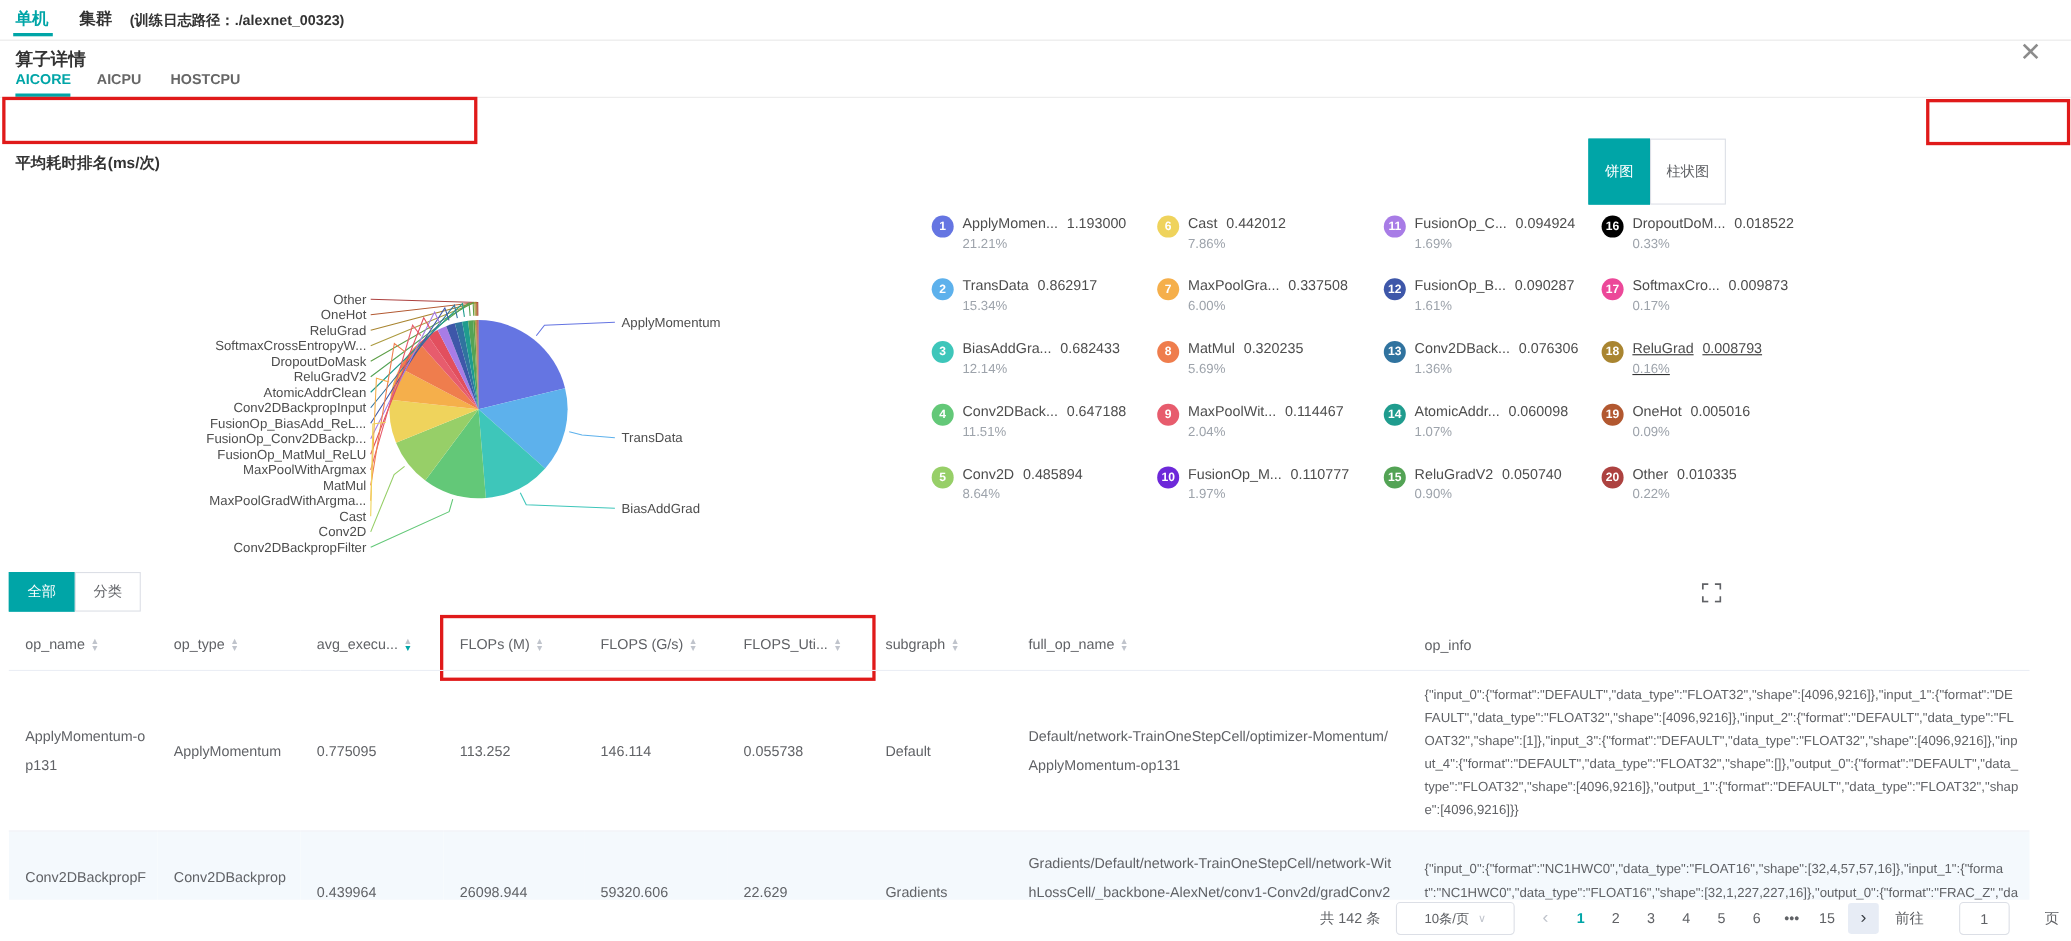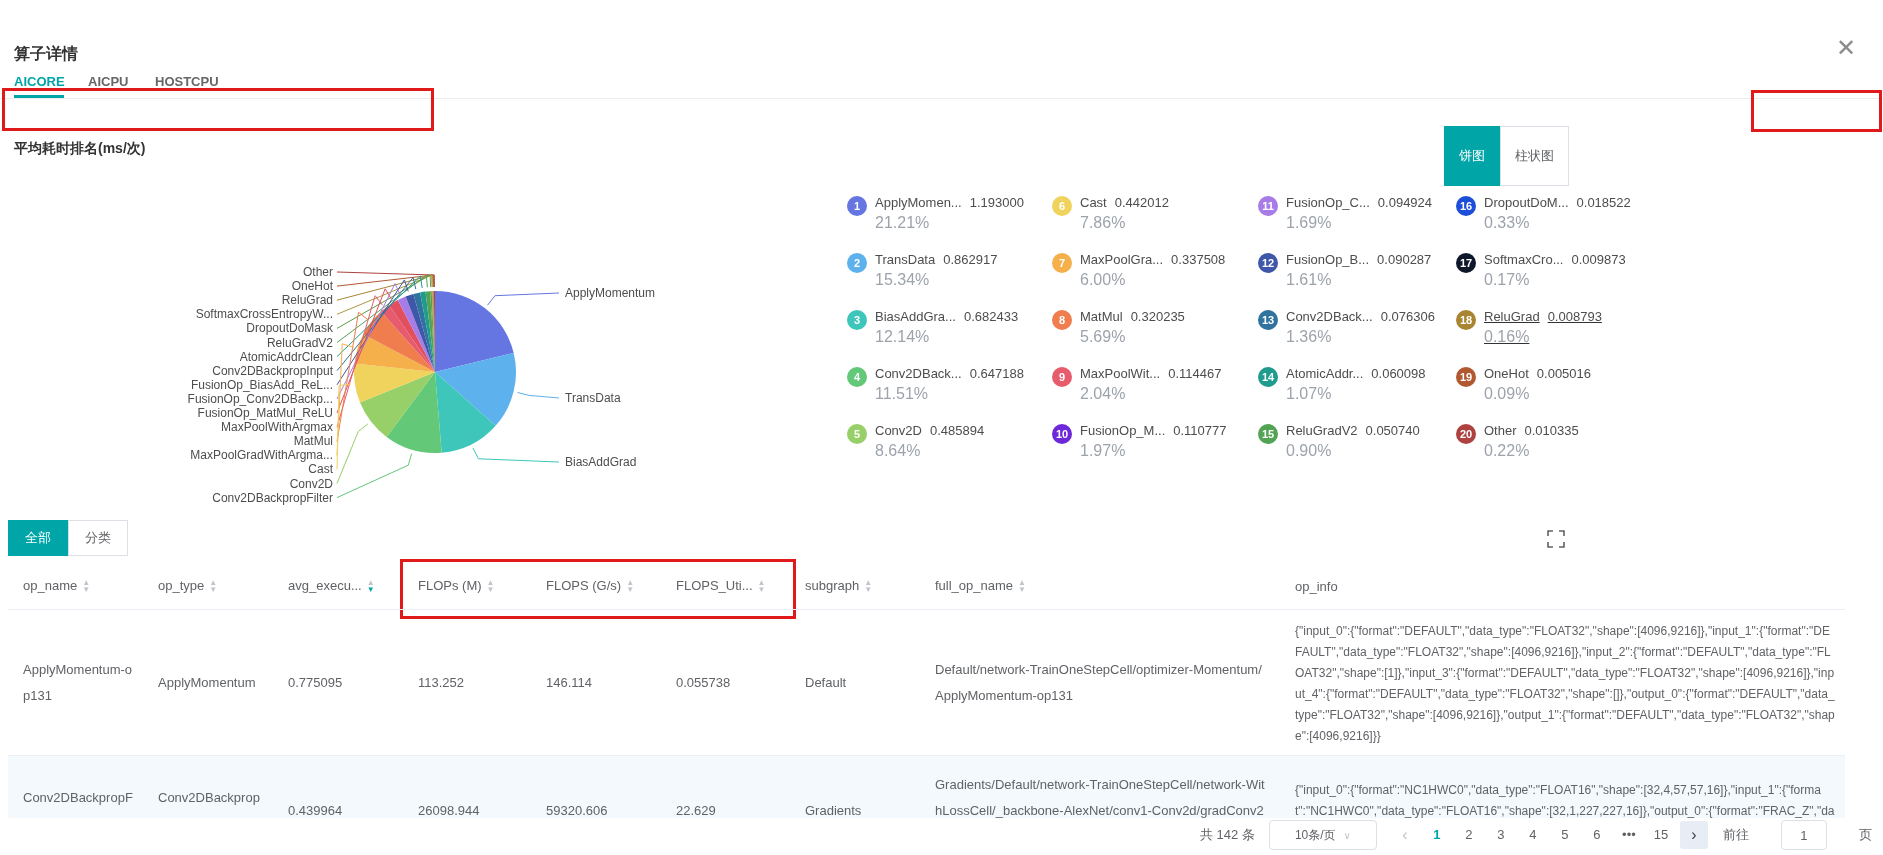--- a/index.html
+++ b/index.html
@@ -8,21 +8,21 @@
   
   .topbar{position:absolute;left:0;top:0;width:100%;height:36px;border-bottom:1px solid #e8e8e8;}
   .topbar .tab{position:absolute;top:8px;font-size:15px;font-weight:bold;cursor:pointer;}
   .tab-single{left:14px;color:#00a5a7;}
   .tab-single .underline{position:absolute;left:-2px;top:22px;width:36px;height:3px;background:#00a5a7;}
   .tab-cluster{left:72px;color:#333;}
   .log-path{position:absolute;left:118px;top:10px;font-size:13px;font-weight:bold;color:#333;}
   
   .panel-title{position:absolute;left:14px;top:44px;font-size:16px;font-weight:bold;color:#333;}
   .close-icon{position:absolute;left:1836px;top:36px;font-size:24px;color:#8c8c8c;cursor:pointer;line-height:24px;}
-  .subtabs{position:absolute;left:0;top:72px;width:100%;height:26px;border-bottom:1px solid #ececec;}
+  .subtabs{position:absolute;left:0;top:62px;width:100%;height:26px;border-bottom:1px solid #ececec;}
   .subtab{position:absolute;top:2px;font-size:13px;font-weight:bold;color:#666;cursor:pointer;}
   .subtab.active{color:#00a5a7;}
   .subtab-0{left:14px;}.subtab-1{left:88px;}.subtab-2{left:155px;}
   .subtab.active .underline{position:absolute;left:0;top:21px;width:50px;height:3px;background:#00a5a7;}
   
   .stats-bar{position:absolute;left:0;top:92px;width:1883px;height:36px;background:#f0f2f5;}
   .stats-bar .grp{position:absolute;top:0;line-height:36px;font-size:14px;font-weight:bold;color:#1a1a1a;white-space:nowrap;}
   .g1{left:14px;}.g2{left:205px;}.g3{left:420px;}
   .detail-link{position:absolute;right:30px;top:0;line-height:36px;font-size:14px;color:#00a5a7;cursor:pointer;}
   .annotation{position:absolute;border:3px solid #e01a1a;pointer-events:none;}
@@ -35,21 +35,21 @@
   .toggle .tbtn{height:30px;line-height:30px;padding:14px 14px;font-size:13px;border:1px solid #dcdfe6;background:#fff;color:#606266;cursor:pointer;}
   .toggle .tbtn.active{background:#00a5a7;border-color:#00a5a7;color:#fff;}
   #pie-svg{position:absolute;left:120px;top:235px;}
   #pie-svg text{font-size:12px;fill:#4d4d4d;}
   
   .rank-item{position:absolute;width:200px;}
   .rank-badge{position:absolute;left:0;top:1px;width:20px;height:20px;border-radius:50%;color:#fff;
               font-size:11px;font-weight:bold;text-align:center;line-height:20px;}
   .rank-l1{margin-left:28px;font-size:13px;color:#4d4d4d;white-space:nowrap;}
   .rank-l1 .val{margin-left:8px;}
-  .rank-l2{margin-left:28px;margin-top:4px;font-size:16px;color:#9da3ab;}
+  .rank-l2{margin-left:28px;margin-top:4px;font-size:12px;color:#9da3ab;}
   
   .filter-tabs{position:absolute;left:8px;top:520px;display:flex;}
   .ftab{width:58px;height:34px;line-height:34px;text-align:center;font-size:13px;border:1px solid #dcdfe6;background:#fff;color:#606266;cursor:pointer;}
   .ftab.active{background:#00a5a7;border-color:#00a5a7;color:#fff;}
   .search-box{position:absolute;left:1266px;top:523px;width:273px;height:32px;}
   .search-box input{width:100%;height:100%;box-sizing:border-box;border:1px solid #dcdfe6;border-radius:4px;
                     padding:0 10px;font-size:13px;color:#606266;font-family:"Liberation Sans",sans-serif;}
   .search-box input::placeholder{color:#c0c4cc;}
   .expand-btn{position:absolute;left:1547px;top:530px;width:18px;height:18px;cursor:pointer;}
   
@@ -79,20 +79,30 @@
   .pg.next{background:#e7ecf5;border-radius:3px;font-size:16px;color:#3a3f45;width:28px;}
   .goto{display:flex;align-items:center;margin-left:12px;white-space:nowrap;gap:26px;}
   .goto input{width:40px;height:26px;border:1px solid #dcdfe6;border-radius:4px;text-align:center;
               font-size:13px;color:#606266;margin:0 6px;font-family:"Liberation Sans",sans-serif;}
 </style>
 </head>
 <body>
 
 <div class="canvas">
 
+  <div class="topbar">
+    <div class="tab tab-single">
+      <span>单机</span>
+      <div class="underline"></div>
+    </div>
+    <div class="tab tab-cluster">
+      <span>集群</span>
+    </div>
+    <div class="log-path">(训练日志路径：./alexnet_00323)</div>
+  </div>
 
   <div class="panel-title">算子详情</div>
   <div class="close-icon">✕</div>
 
   <div class="subtabs">
     <div class="subtab subtab-0 active">
       <span>AICORE</span>
       <div class="underline"></div>
     </div>
     <div class="subtab subtab-1">
@@ -247,26 +257,26 @@
         <span class="rank-badge" style="background: rgb(31, 156, 142);">14</span>
         <div class="rank-l1"><span>AtomicAddr...</span><span class="val">0.060098</span></div>
         <div class="rank-l2">1.07%</div>
       </div>
       <div class="rank-item" style="left: 1258px; top: 423px;">
         <span class="rank-badge" style="background: rgb(83, 163, 85);">15</span>
         <div class="rank-l1"><span>ReluGradV2</span><span class="val">0.050740</span></div>
         <div class="rank-l2">0.90%</div>
       </div>
       <div class="rank-item" style="left: 1456px; top: 195px;">
-        <span class="rank-badge" style="background: #1d4ed8;">16</span>
+        <span class="rank-badge" style="background: #000000;">16</span>
         <div class="rank-l1"><span>DropoutDoM...</span><span class="val">0.018522</span></div>
         <div class="rank-l2">0.33%</div>
       </div>
       <div class="rank-item" style="left: 1456px; top: 252px;">
-        <span class="rank-badge" style="background: #0f172a;">17</span>
+        <span class="rank-badge" style="background: #ec4899;">17</span>
         <div class="rank-l1"><span>SoftmaxCro...</span><span class="val">0.009873</span></div>
         <div class="rank-l2">0.17%</div>
       </div>
       <div class="rank-item" style="left: 1456px; top: 309px; text-decoration: underline;">
         <span class="rank-badge" style="background: rgb(169, 133, 49);">18</span>
         <div class="rank-l1"><span>ReluGrad</span><span class="val">0.008793</span></div>
         <div class="rank-l2">0.16%</div>
       </div>
       <div class="rank-item" style="left: 1456px; top: 366px;">
         <span class="rank-badge" style="background: rgb(178, 88, 48);">19</span>

